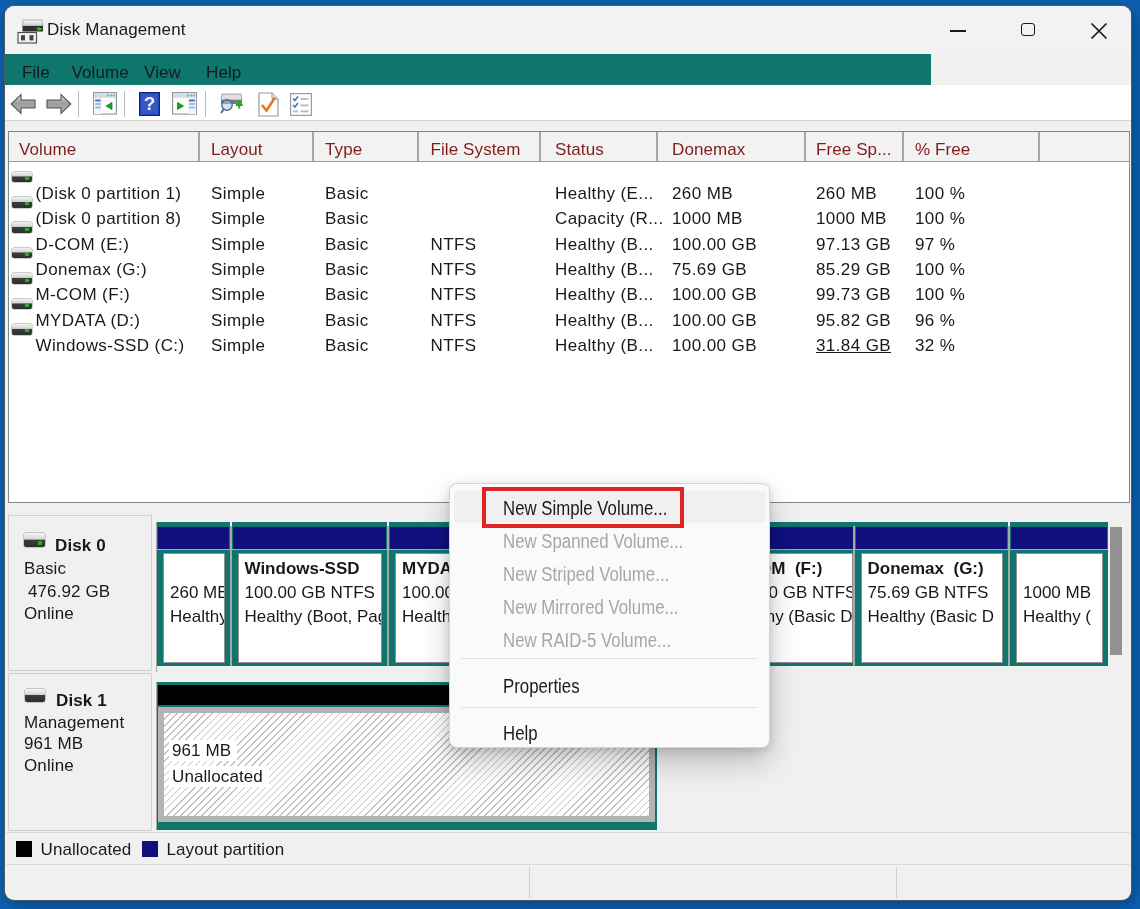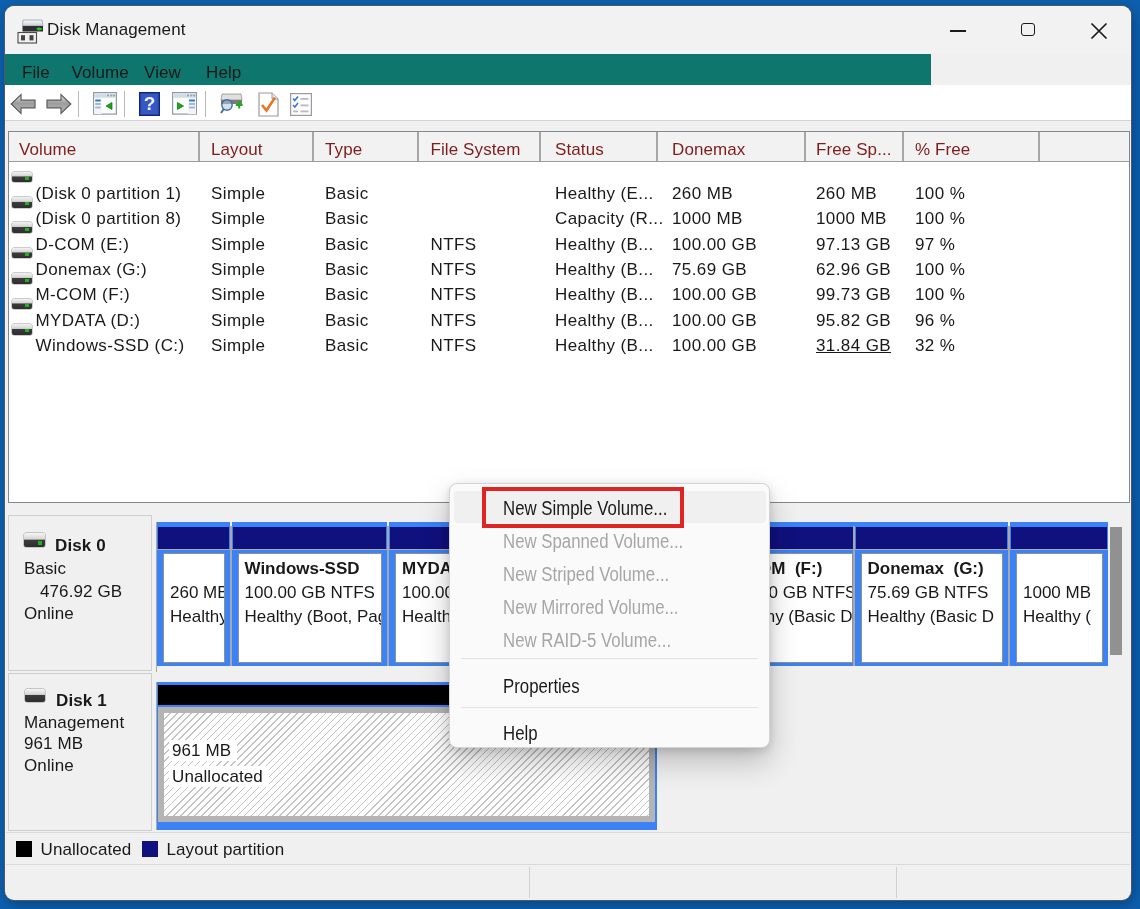--- a/index.html
+++ b/index.html
@@ -33,21 +33,21 @@
   .dico:after{content:"";position:absolute;right:2.8px;top:5.4px;width:3.6px;height:3px;background:#1db31d;}
   
   .lblbox{position:absolute;left:3px;width:144px;background:#f0f0f0;border:1px solid #cfcfcf;box-sizing:border-box;}
   .lblbox .t{line-height:20px;}
   .dico2{position:absolute;width:21px;height:14.5px;border-radius:2px;
         background:linear-gradient(#f6f6f6 0%,#d8d8d8 40%,#bdbdbd 46%,#3c3c3c 48%,#2e2e2e 100%);
         box-shadow:0 0 0 0.5px #9a9a9a;}
   .dico2:after{content:"";position:absolute;right:3px;top:8px;width:4.5px;height:4px;background:#1db31d;}
   .dico2.nog:after{display:none;}
   .dsep{position:absolute;width:2px;background:#a8a8a8;}
-  .cell{position:absolute;background:#3b82f6;overflow:hidden;text-decoration:underline;}
+  .cell{position:absolute;background:#0f766e;overflow:hidden;text-decoration:underline;}
   .navy{position:absolute;left:1px;right:1px;top:5px;height:22px;background:#10107e;}
   .hl{position:absolute;left:0;right:0;top:27.3px;height:1.4px;background:#a8a8a8;}
   .wbox{position:absolute;left:6px;right:5px;top:31px;bottom:3px;border:1px solid #909090;
         background:#fff;overflow:hidden;}
   .wbox .l{position:absolute;left:6px;white-space:nowrap;font:17px/24.2px "Liberation Sans",sans-serif;color:#191919;}
   .wbox .l.b{font-weight:bold;}
   
   #menu{position:absolute;left:444px;top:477px;width:321px;height:265px;background:#fafafa;
         border:1px solid #d4d4d4;border-radius:8px;box-sizing:border-box;
         box-shadow:0 14px 30px rgba(0,0,0,.22),0 3px 8px rgba(0,0,0,.13);}
@@ -210,21 +210,21 @@
       <div class="t" style="left:906px;">97 %</div>
     </div>
     <div class="r" style="top:106.7px;">
       <div class="dico"></div>
       <div class="t" style="left:26.5px;">Donemax (G:)</div>
       <div class="t" style="left:202px;">Simple</div>
       <div class="t" style="left:316px;">Basic</div>
       <div class="t" style="left:421.5px;">NTFS</div>
       <div class="t" style="left:546px;">Healthy (B...</div>
       <div class="t" style="left:663px;">75.69 GB</div>
-      <div class="t" style="left:807px;">62.96 GB</div>
+      <div class="t" style="left:807px;">85.29 GB</div>
       <div class="t" style="left:906px;">100 %</div>
     </div>
     <div class="r" style="top:132.1px;">
       <div class="dico"></div>
       <div class="t" style="left:26.5px;">M-COM (F:)</div>
       <div class="t" style="left:202px;">Simple</div>
       <div class="t" style="left:316px;">Basic</div>
       <div class="t" style="left:421.5px;">NTFS</div>
       <div class="t" style="left:546px;">Healthy (B...</div>
       <div class="t" style="left:663px;">100.00 GB</div>
@@ -252,21 +252,21 @@
       <div class="t" style="left:663px;">100.00 GB</div>
       <div class="t" style="left:807px;text-decoration:underline;">31.84 GB</div>
       <div class="t" style="left:906px;">32 %</div>
     </div>
   </div>
   <div id="bottom">
     <div class="lblbox" style="top:508.7px;height:156.5px;">
       <div class="dico2" style="left:15px;top:17px;"></div>
       <div class="t b" style="left:46px;top:19.9px;">Disk 0</div>
       <div class="t" style="left:15px;top:43.1px;">Basic</div>
-      <div class="t" style="left:31px;top:66.2px;">476.92 GB</div>
+      <div class="t" style="left:19px;top:66.2px;">476.92 GB</div>
       <div class="t" style="left:15px;top:88.5px;">Online</div>
     </div>
     <div class="lblbox" style="top:667px;height:157.5px;">
       <div class="dico2 nog" style="left:16px;top:15px;width:20px;height:13px;"></div>
       <div class="t b" style="left:47px;top:17.4px;">Disk 1</div>
       <div class="t" style="left:15px;top:38.6px;">Management</div>
       <div class="t" style="left:15px;top:60.4px;">961 MB</div>
       <div class="t" style="left:15px;top:81.8px;">Online</div>
     </div>
 

